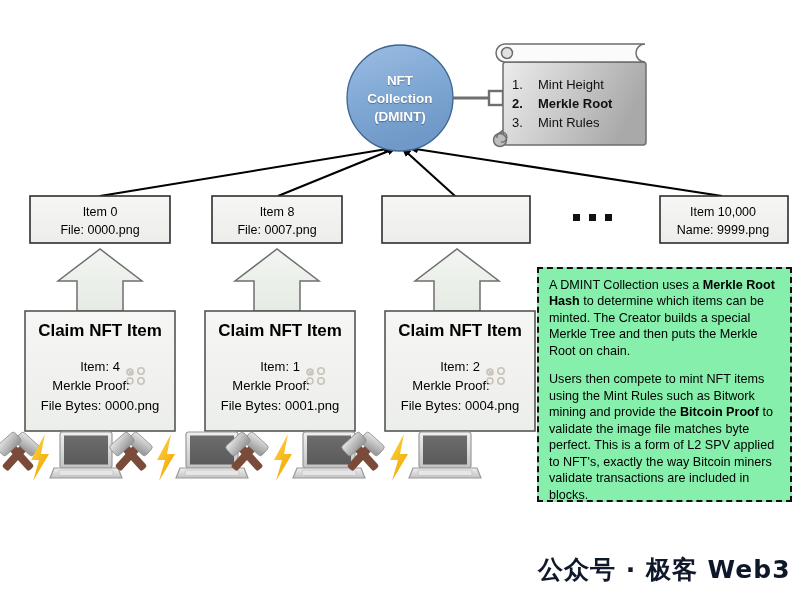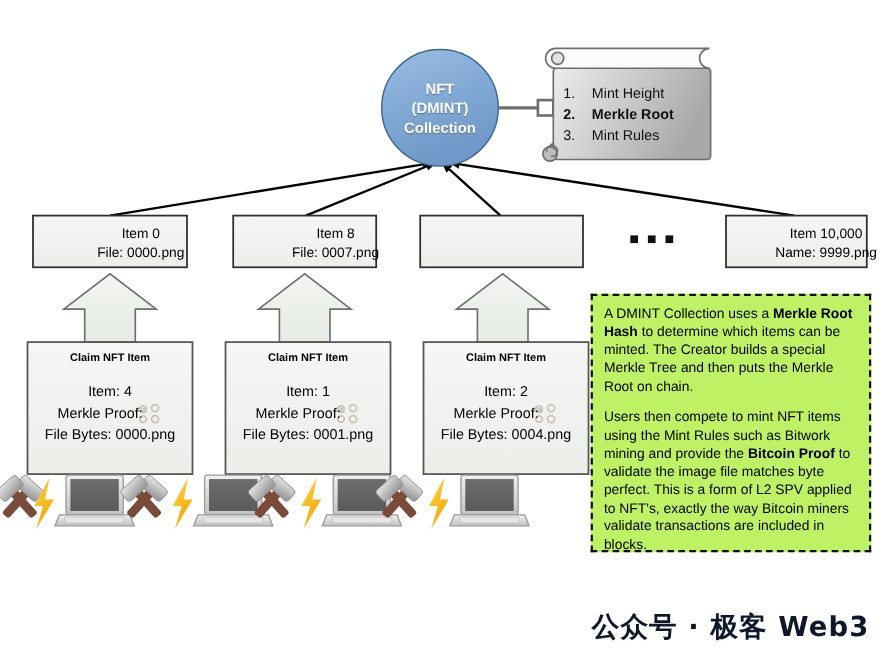--- a/index.html
+++ b/index.html
@@ -23,39 +23,39 @@
   }
 
   .scroll-list{
     position:absolute;left:512px;top:76px;width:128px;
     font-size:13px;color:#111;line-height:1.45;text-align:left;
   }
   .scroll-row{display:flex;}
   .scroll-num{width:26px;flex:0 0 26px;}
   .scroll-row.bold .scroll-num,.scroll-row.bold .scroll-txt{font-weight:bold;}
 
-  .item-label{font-size:12.5px;line-height:1.45;padding-left:28px;}
+  .item-label{font-size:12.5px;line-height:1.45;}
   .item0{left:30px;top:203px;width:140px;}
   .item1{left:212px;top:203px;width:130px;}
   .item2{left:382px;top:203px;width:148px;}
   .item3{left:658px;top:203px;width:130px;}
 
   .claim{font-size:13px;line-height:1.5;}
-  .claim-title{font-weight:bold;font-size:10px;}
+  .claim-title{font-weight:bold;font-size:17px;}
   .claim-sp{height:13px;}
   .claim0{left:25px;top:318px;width:150px;}
   .claim1{left:205px;top:318px;width:150px;}
   .claim2{left:385px;top:318px;width:150px;}
   .mp-line{position:relative;display:inline-block;}
   .mp-ico{position:relative;display:inline-block;width:16px;height:16px;vertical-align:-3px;margin-left:2px;}
 
   
   .note{
     position:absolute;left:537px;top:267px;width:255px;height:235px;
-    background:#bef264;border:2px dashed #111;box-sizing:border-box;
+    background:#86efac;border:2px dashed #111;box-sizing:border-box;
     padding:8px 9px 6px 10px;
     font-size:12.6px;line-height:1.31;color:#000;text-align:left;
   }
   .note p{margin:0 0 12px 0;}
   .note p:last-child{margin-bottom:0;}
   .note b{font-weight:bold;}
 
   
   .watermark{
     position:absolute;left:527px;top:546px;width:260px;height:46px;
@@ -256,22 +256,22 @@
         <rect x="3" y="0" width="52" height="36" rx="2.5" fill="url(#gradLaptopBase)" stroke="#9a9a9a" stroke-width="1.2"></rect>
         <rect x="7" y="3.5" width="44" height="29" fill="url(#gradLaptopScreen)"></rect>
         <path d="M-3 36 L61 36 L65 46 L-7 46 Z" fill="url(#gradLaptopBase)" stroke="#9a9a9a" stroke-width="1.2"></path>
         <rect x="2" y="38" width="54" height="5.5" rx="1.5" fill="#e6e6e6" stroke="#bdbdbd" stroke-width="0.7"></rect>
       </g>
     </g>
   </svg>
 
   <div class="tbox circle-label">
     <div>NFT</div>
+    <div>Collection</div>
     <div>(DMINT)</div>
-    <div>Collection</div>
   </div>
 
   <div class="scroll-list">
     <div class="scroll-row">
       <span class="scroll-num">1.</span>
       <span class="scroll-txt">Mint Height</span>
     </div>
     <div class="scroll-row bold">
       <span class="scroll-num">2.</span>
       <span class="scroll-txt">Merkle Root</span>

